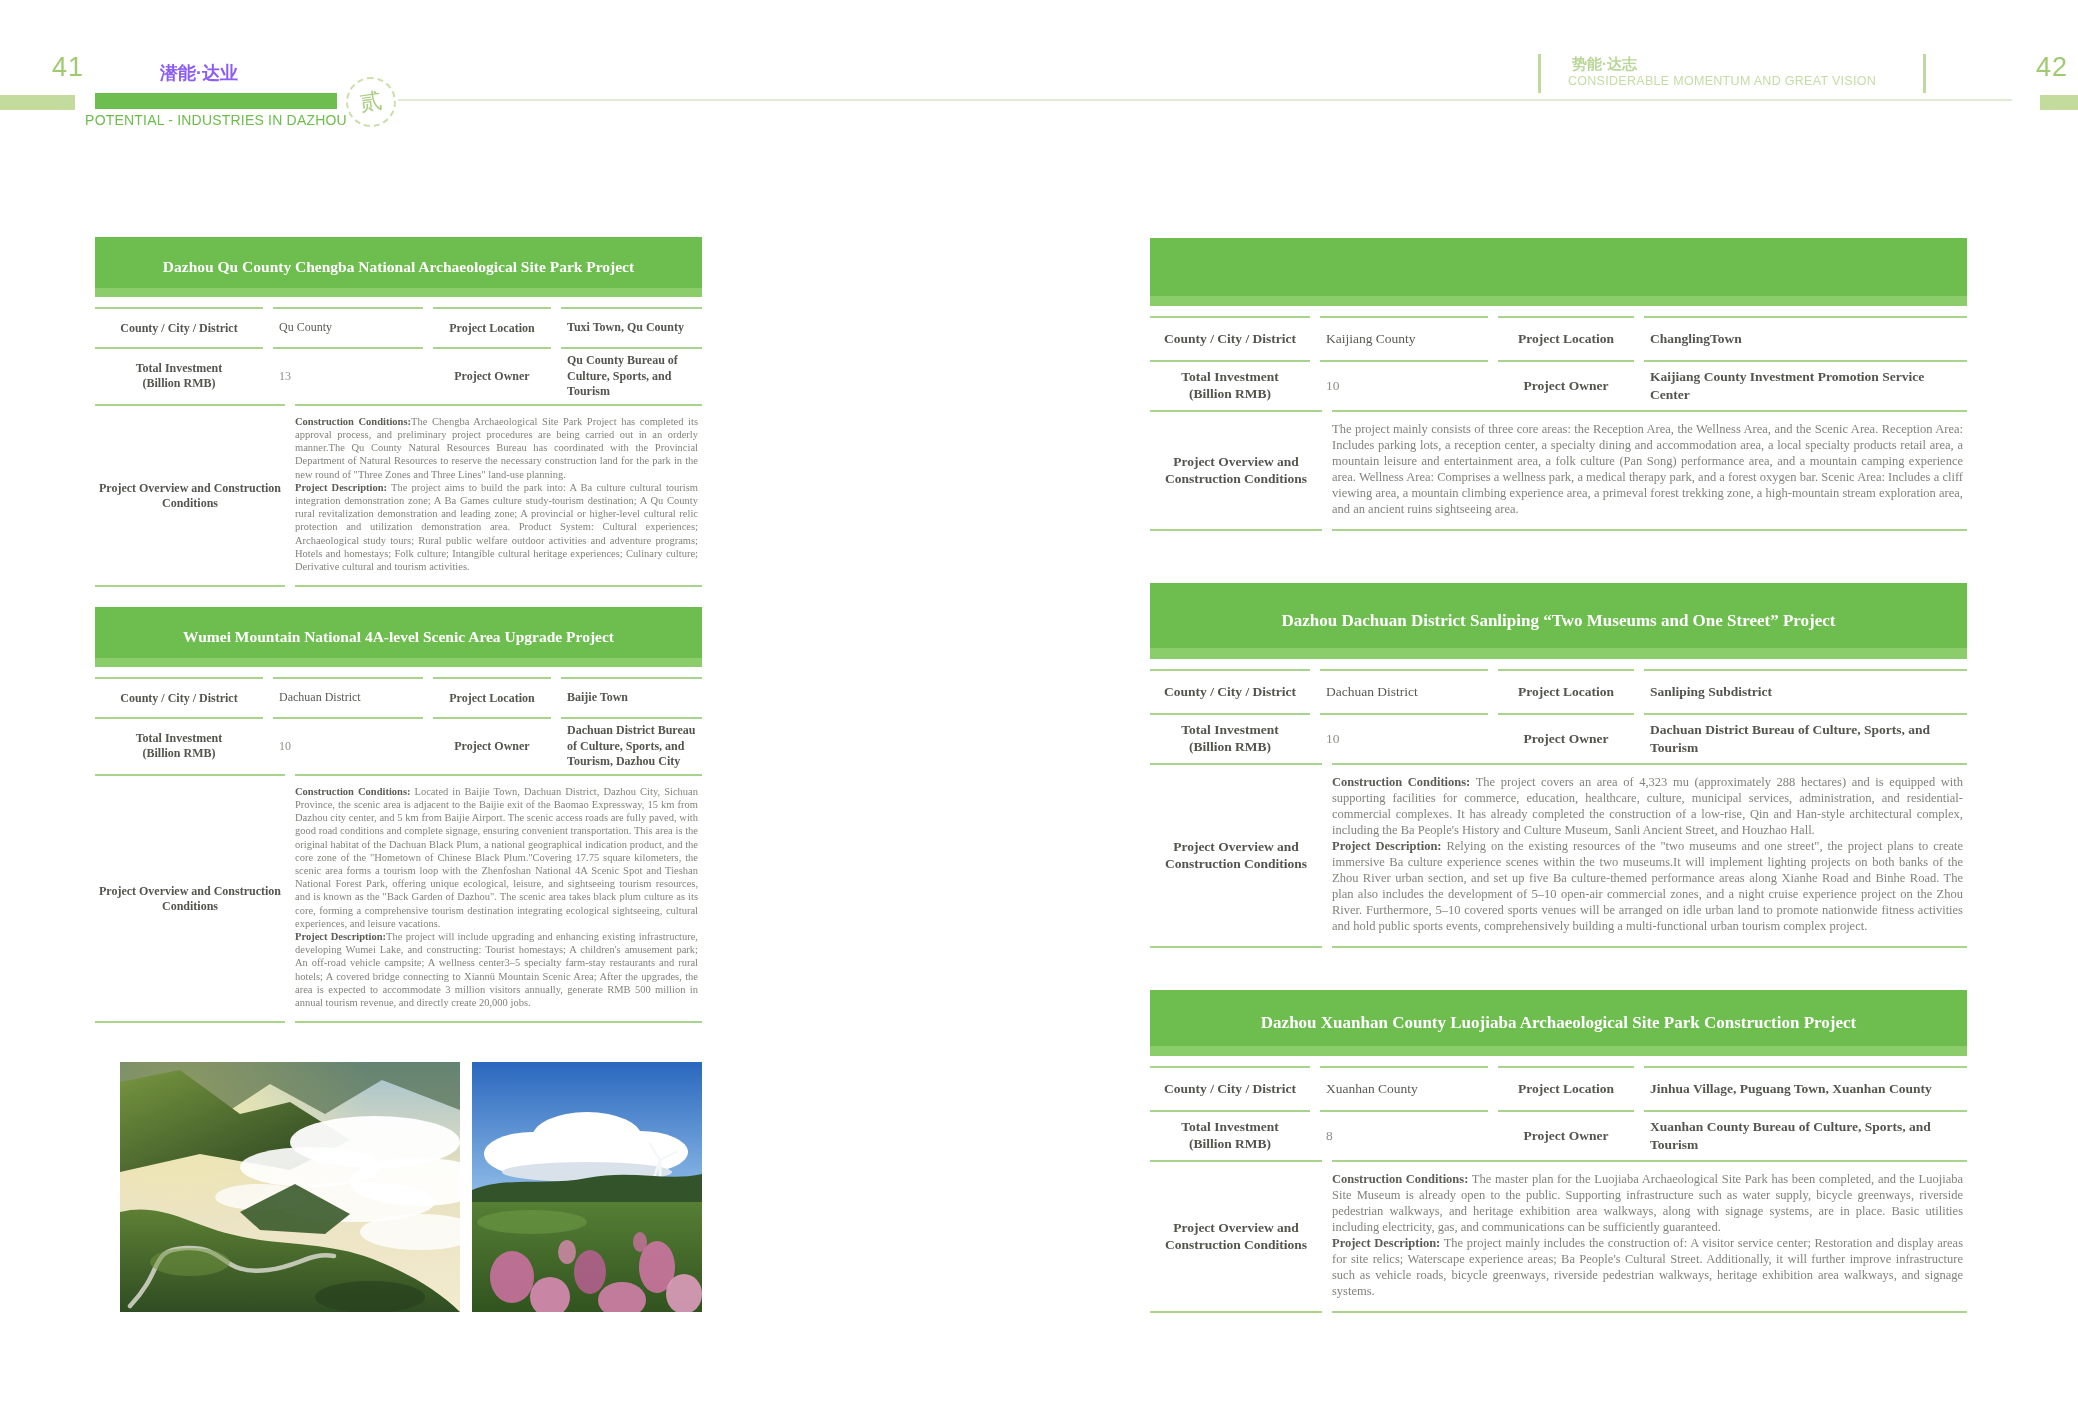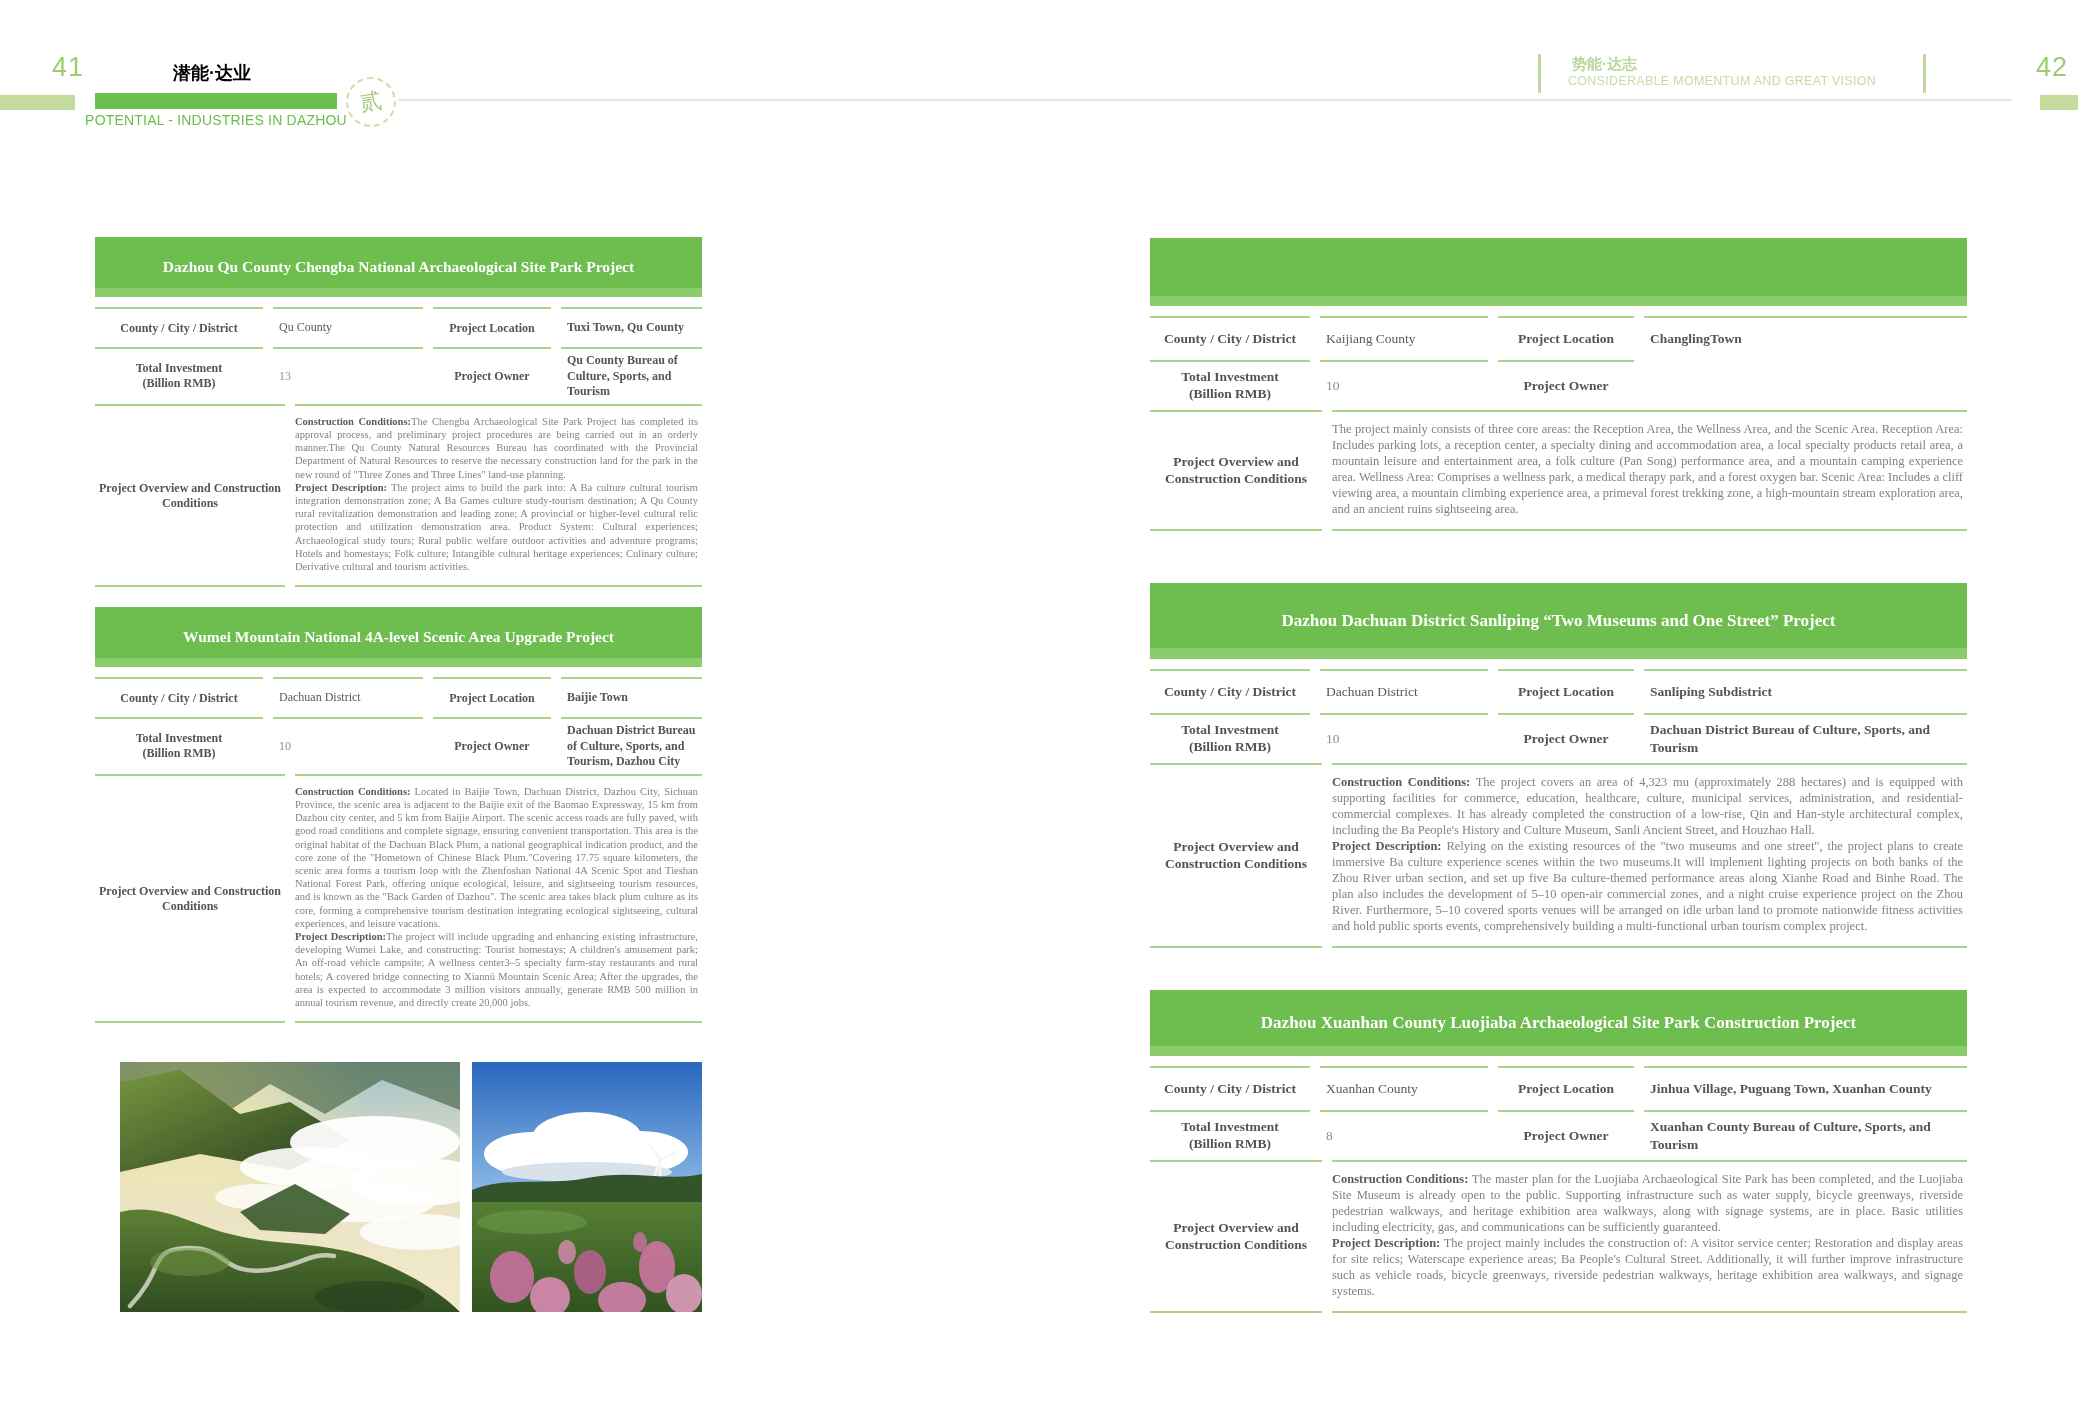--- a/index.html
+++ b/index.html
@@ -7,22 +7,22 @@
     --lab:#55554e; --val:#5a5a52; --para:#83837b; --lead:#5c5c55;
   }
   *{box-sizing:border-box;margin:0;padding:0;}
   body{background:#fff;font-family:"Liberation Serif",serif;}
   #canvas{position:relative;width:2078px;height:1415px;background:#fff;overflow:hidden;}
 
   
   .corner-bar{position:absolute;height:15px;background:var(--pale);}
   .pagenum{position:absolute;font-family:"Liberation Sans",sans-serif;font-weight:300;
            font-size:27px;color:#9fcb70;letter-spacing:1px;}
-  .hdr-cn-left{position:absolute;left:91px;width:242px;top:61px;text-align:center;
-               font-size:18px;font-weight:bold;color:#000000;font-family:"Liberation Sans",sans-serif;}
+  .hdr-cn-left{position:absolute;left:78px;width:242px;top:61px;text-align:center;
+               font-size:18px;font-weight:bold;color:#8b5cf6;font-family:"Liberation Sans",sans-serif;}
   .hdr-greenbar{position:absolute;left:95px;top:93px;width:242px;height:16px;background:var(--green);}
   .hdr-en-left{position:absolute;left:45px;width:342px;top:112px;text-align:center;
                font-size:14px;color:#6cbd4b;font-family:"Liberation Sans",sans-serif;letter-spacing:0.2px;}
   .seal{position:absolute;left:346px;top:77px;width:50px;height:50px;border:2px dashed #cadfa9;
         border-radius:50%;display:flex;align-items:center;justify-content:center;background:#fff;
         transform:rotate(-8deg);}
   .seal span{font-size:22px;color:#a9cd82;font-family:"Liberation Serif",serif;}
   .head-rule{position:absolute;left:398px;top:99px;width:1614px;height:2px;background:#e2e9d5;}
   .hdr-cn-right{position:absolute;left:1572px;width:300px;top:55px;text-align:left;
                 font-size:15px;font-weight:bold;color:#b9d698;font-family:"Liberation Sans",sans-serif;}
@@ -242,20 +242,21 @@
         <div class="cell lab">Project Location</div>
         <div class="cell val b">ChanglingTown</div>
       </div>
       <div class="trow r4 inv">
         <div class="cell lab">
           <span>Total Investment</span>
           <span>(Billion RMB)</span>
         </div>
         <div class="cell val num">10</div>
         <div class="cell lab">Project Owner</div>
+        <div class="cell val b">Kaijiang County Investment Promotion Service Center</div>
       </div>
       <div class="trow rov rlast">
         <div class="cell lab">Project Overview and Construction Conditions</div>
         <div class="cell para">
           <p><span>The project mainly consists of three core areas: the Reception Area, the Wellness Area, and the Scenic Area. Reception Area: Includes parking lots, a reception center, a specialty dining and accommodation area, a local specialty products retail area, a mountain leisure and entertainment area, a folk culture (Pan Song) performance area, and a mountain camping experience area. Wellness Area: Comprises a wellness park, a medical therapy park, and a forest oxygen bar. Scenic Area: Includes a cliff viewing area, a mountain climbing experience area, a primeval forest trekking zone, a high-mountain stream exploration area, and an ancient ruins sightseeing area.</span></p>
         </div>
       </div>
     </div>
   </div>
 

